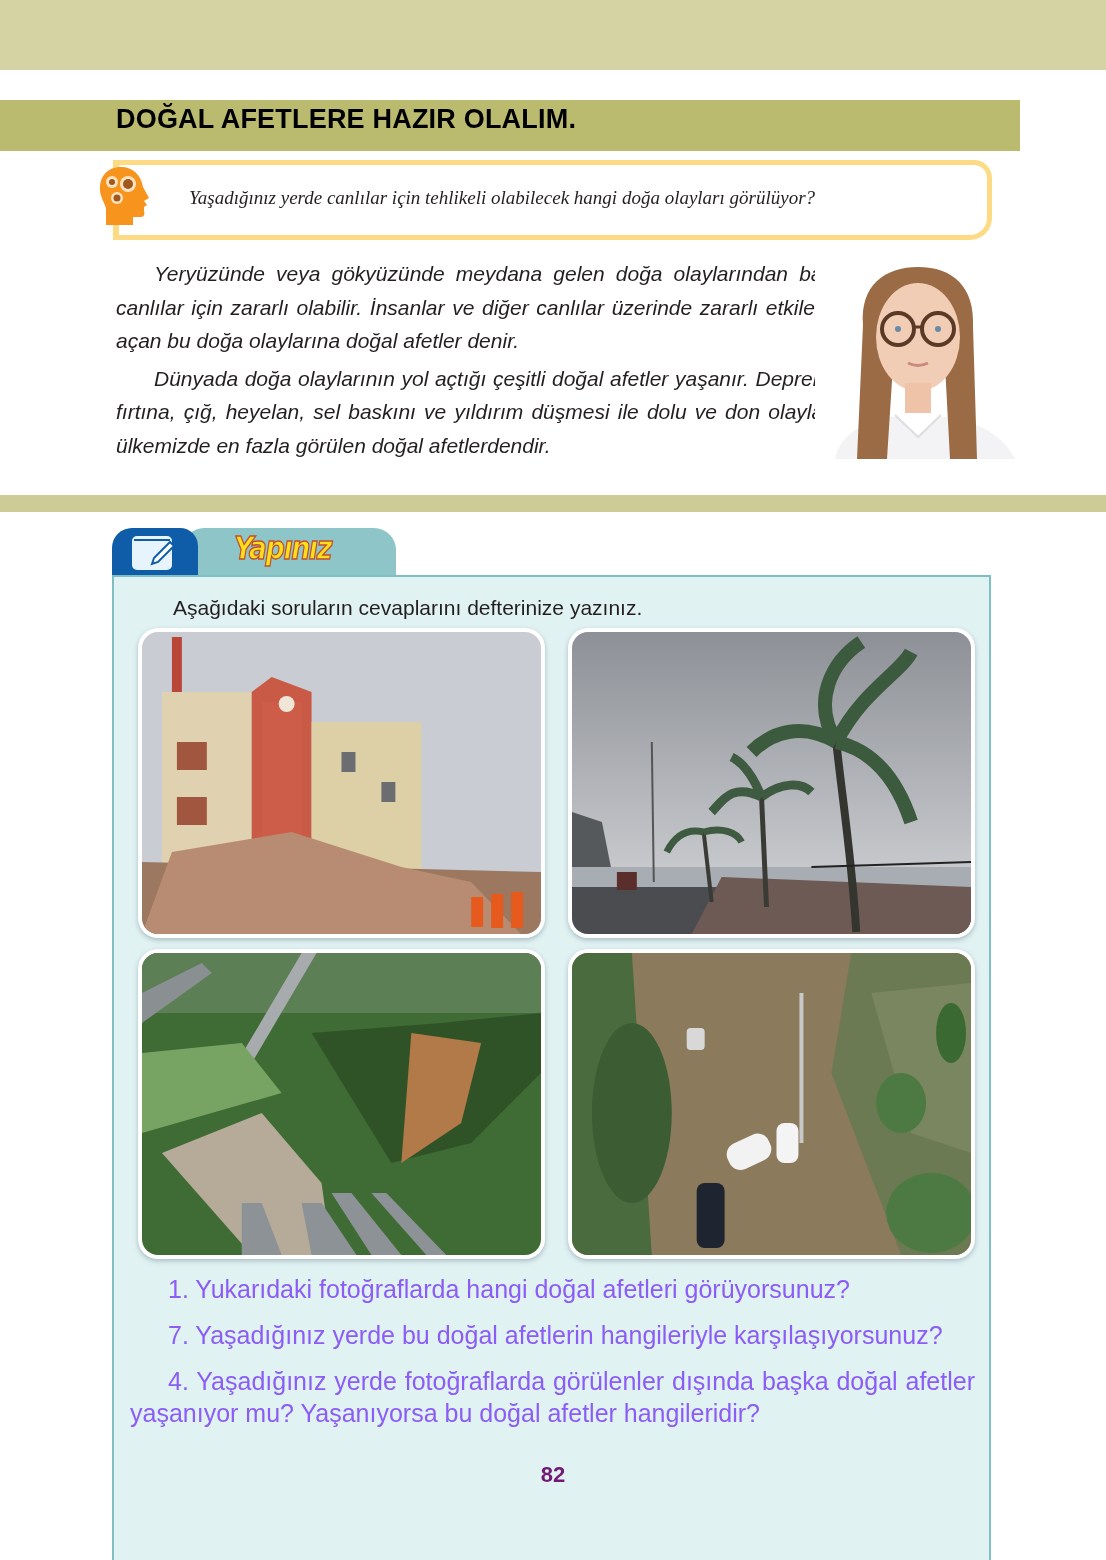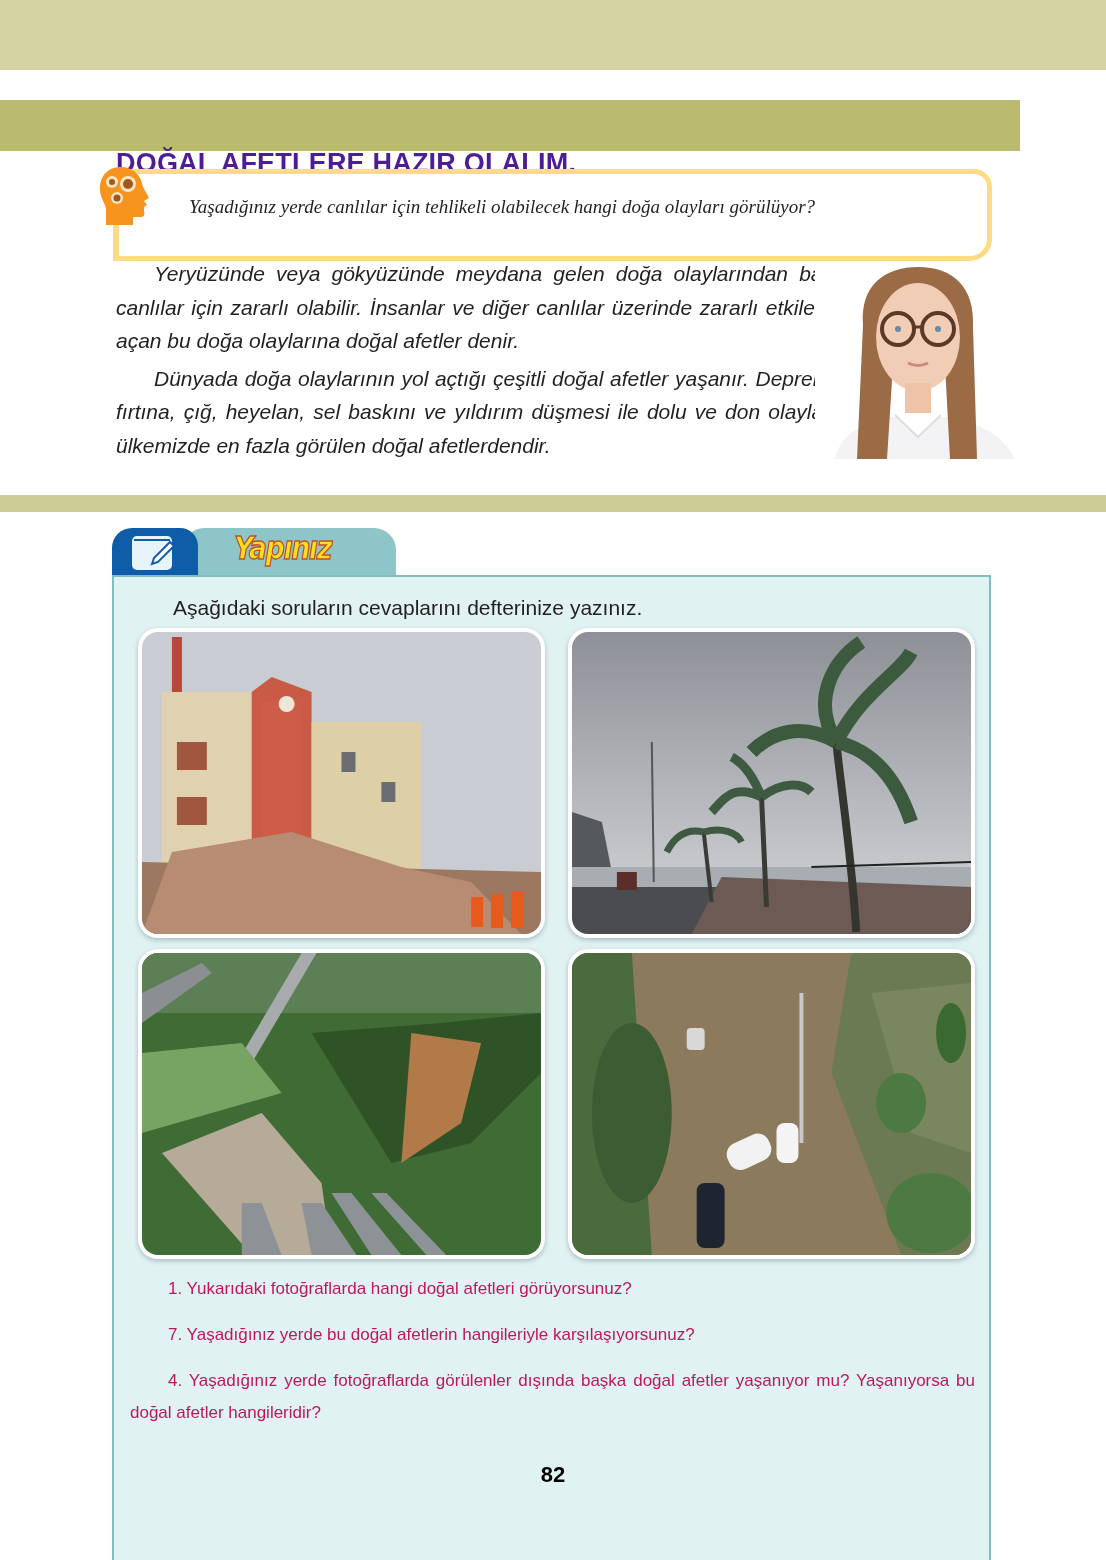--- a/index.html
+++ b/index.html
@@ -2,23 +2,23 @@
 <html><head>
 <meta charset="utf-8">
 <style>
   * { box-sizing: border-box; margin: 0; padding: 0; }
   html, body { width: 1106px; height: 1560px; background: #ffffff; overflow: hidden; }
   body { position: relative; font-family: "Liberation Sans", sans-serif; color: #231f20; }
 
   .top-band { position: absolute; left: 0; top: 0; width: 1106px; height: 70px; background: #d5d3a4; }
 
   .title-bar { position: absolute; left: 0; top: 100px; width: 1020px; height: 51px; background: #babb6f; }
-  .title-bar .title { position: absolute; left: 116px; top: 4px; color: #4c1d95; font-weight: bold; font-size: 27px; letter-spacing: 0.2px; margin-top: 44px; }
-
-  .question-box { position: absolute; left: 113px; top: 169px; width: 879px; height: 92px;
+  .title-bar .title { position: absolute; left: 116px; top: 4px; color: #000000; font-weight: bold; font-size: 27px; letter-spacing: 0.2px; }
+
+  .question-box { position: absolute; left: 113px; top: 160px; width: 879px; height: 80px;
     border: 5px solid #fddb84; border-left-width: 6px; border-radius: 0 18px 22px 0; background: #fff; }
   .question-box .q-text { position: absolute; left: 70px; top: 22px; font-family: "Liberation Serif", serif; font-style: italic; font-size: 19px; color: #231f20; }
   .head-icon { position: absolute; left: 97px; top: 165px; width: 58px; height: 62px; }
 
   .body-text { position: absolute; left: 116px; top: 257px; width: 752px; font-style: italic; font-size: 21px; line-height: 33.5px; color: #231f20; text-align: justify; }
   .body-text p { text-indent: 38px; }
   .body-text p + p { margin-top: 4px; }
   .body-text .p2 { width: 720px; }
 
   .girl { position: absolute; left: 815px; top: 265px; width: 210px; height: 194px; overflow: hidden; }
@@ -31,24 +31,24 @@
     -webkit-text-stroke: 1.2px #c0502b; transform: scaleY(1.15); }
   .note-icon { position: absolute; left: 130px; top: 534px; width: 52px; height: 38px; }
 
   .activity-box { position: absolute; left: 112px; top: 575px; width: 879px; height: 1068px; background: #e1f2f3; border: 2px solid #7fbfc3; }
   .activity-box .instr { position: absolute; left: 59px; top: 19px; font-size: 21px; color: #231f20; }
 
   .photo { position: absolute; width: 407px; height: 310px; border-radius: 20px; background: #fff; padding: 4px; box-shadow: 0 2px 5px rgba(60,90,100,0.35); }
   .photo .inner { width: 100%; height: 100%; border-radius: 16px; overflow: hidden; position: relative; }
   .photo svg { display: block; width: 100%; height: 100%; }
 
-  .questions { position: absolute; left: 16px; top: 696px; width: 845px; font-size: 17px; line-height: 32px; color: #be185d; text-align: justify; }
+  .questions { position: absolute; left: 16px; top: 696px; width: 845px; font-size: 25px; line-height: 32px; color: #8b5cf6; text-align: justify; }
   .questions p { text-indent: 38px; margin-bottom: 14px; }
 
-  .page-number { position: absolute; left: 0; width: 1106px; top: 1462px; text-align: center; font-weight: bold; font-size: 22px; color: #000000; }
+  .page-number { position: absolute; left: 0; width: 1106px; top: 1462px; text-align: center; font-weight: bold; font-size: 22px; color: #701a75; }
 </style>
 </head>
 <body>
 
 <div class="top-band"></div>
 
 <div class="title-bar">
   <h1 class="title">DOĞAL AFETLERE HAZIR OLALIM.</h1>
 </div>
 

